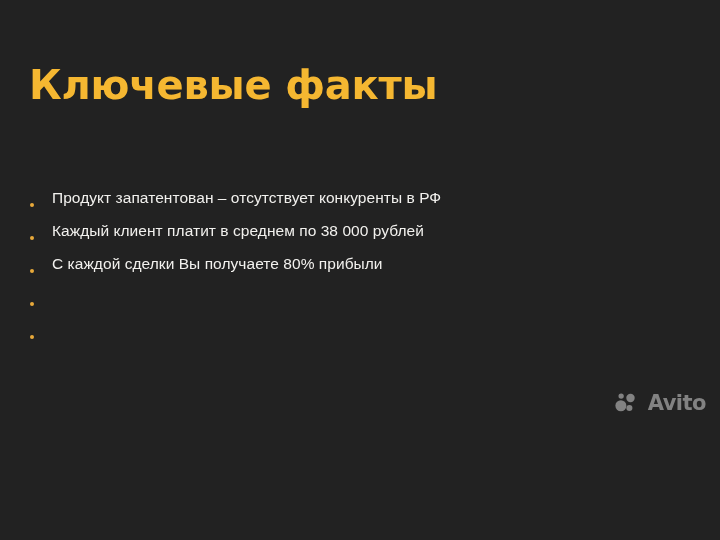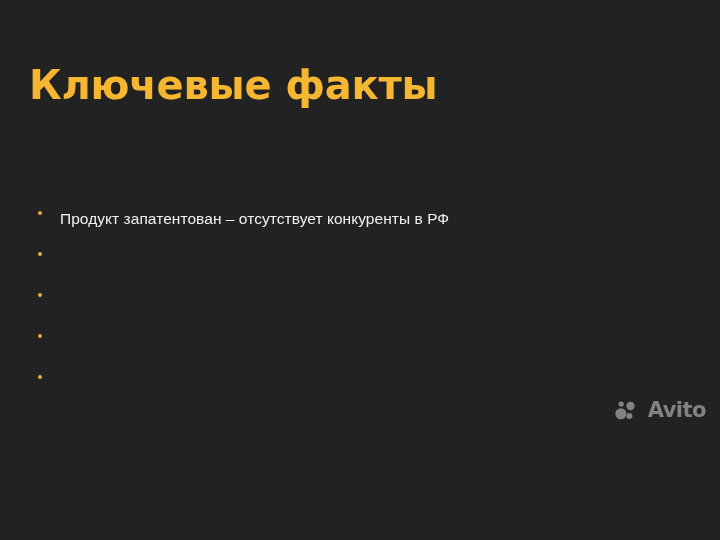--- a/index.html
+++ b/index.html
@@ -49,23 +49,23 @@
     top: 188px;
     width: 690px;
     margin: 0;
     padding: 0;
     list-style: none;
   }
   .bullet-item {
     position: relative;
     height: 33px;
     padding-left: 23px;
-    margin: 8px;
+    margin: 0;
     display: flex;
-    align-items: flex-end;
+    align-items: flex-start;
   }
   .bullet-dot {
     position: absolute;
     left: 1px;
     top: 50%;
     width: 4px;
     height: 4px;
     margin-top: -2px;
     border-radius: 50%;
     background: #e8a93a;
@@ -77,23 +77,23 @@
     font-weight: 400;
     line-height: 20px;
     letter-spacing: 0.05px;
     white-space: nowrap;
   }
 
   
   .watermark {
     position: absolute;
     right: 14px;
-    bottom: 10px;
+    bottom: 18px;
     display: flex;
-    align-items: flex-start;
+    align-items: center;
     gap: 12px;
     opacity: 0.62;
   }
   .wm-mark {
     display: block;
     width: 22px;
     height: 22px;
   }
   .wm-text {
     color: #bdbdbd;
@@ -113,23 +113,25 @@
     <span class="title-line">Ключевые факты</span>
   </div>
 
   <ul class="bullet-list">
     <li class="bullet-item">
       <span class="bullet-dot"></span>
       <span class="bullet-text">Продукт запатентован – отсутствует конкуренты в РФ</span>
     </li>
     <li class="bullet-item">
       <span class="bullet-dot"></span>
+      <span class="bullet-text">Каждый клиент платит в среднем по 38 000 рублей</span>
     </li>
     <li class="bullet-item">
       <span class="bullet-dot"></span>
+      <span class="bullet-text">С каждой сделки Вы получаете 80% прибыли</span>
     </li>
     <li class="bullet-item">
       <span class="bullet-dot"></span>
     </li>
     <li class="bullet-item">
       <span class="bullet-dot"></span>
     </li>
   </ul>
 
   <div class="watermark">

